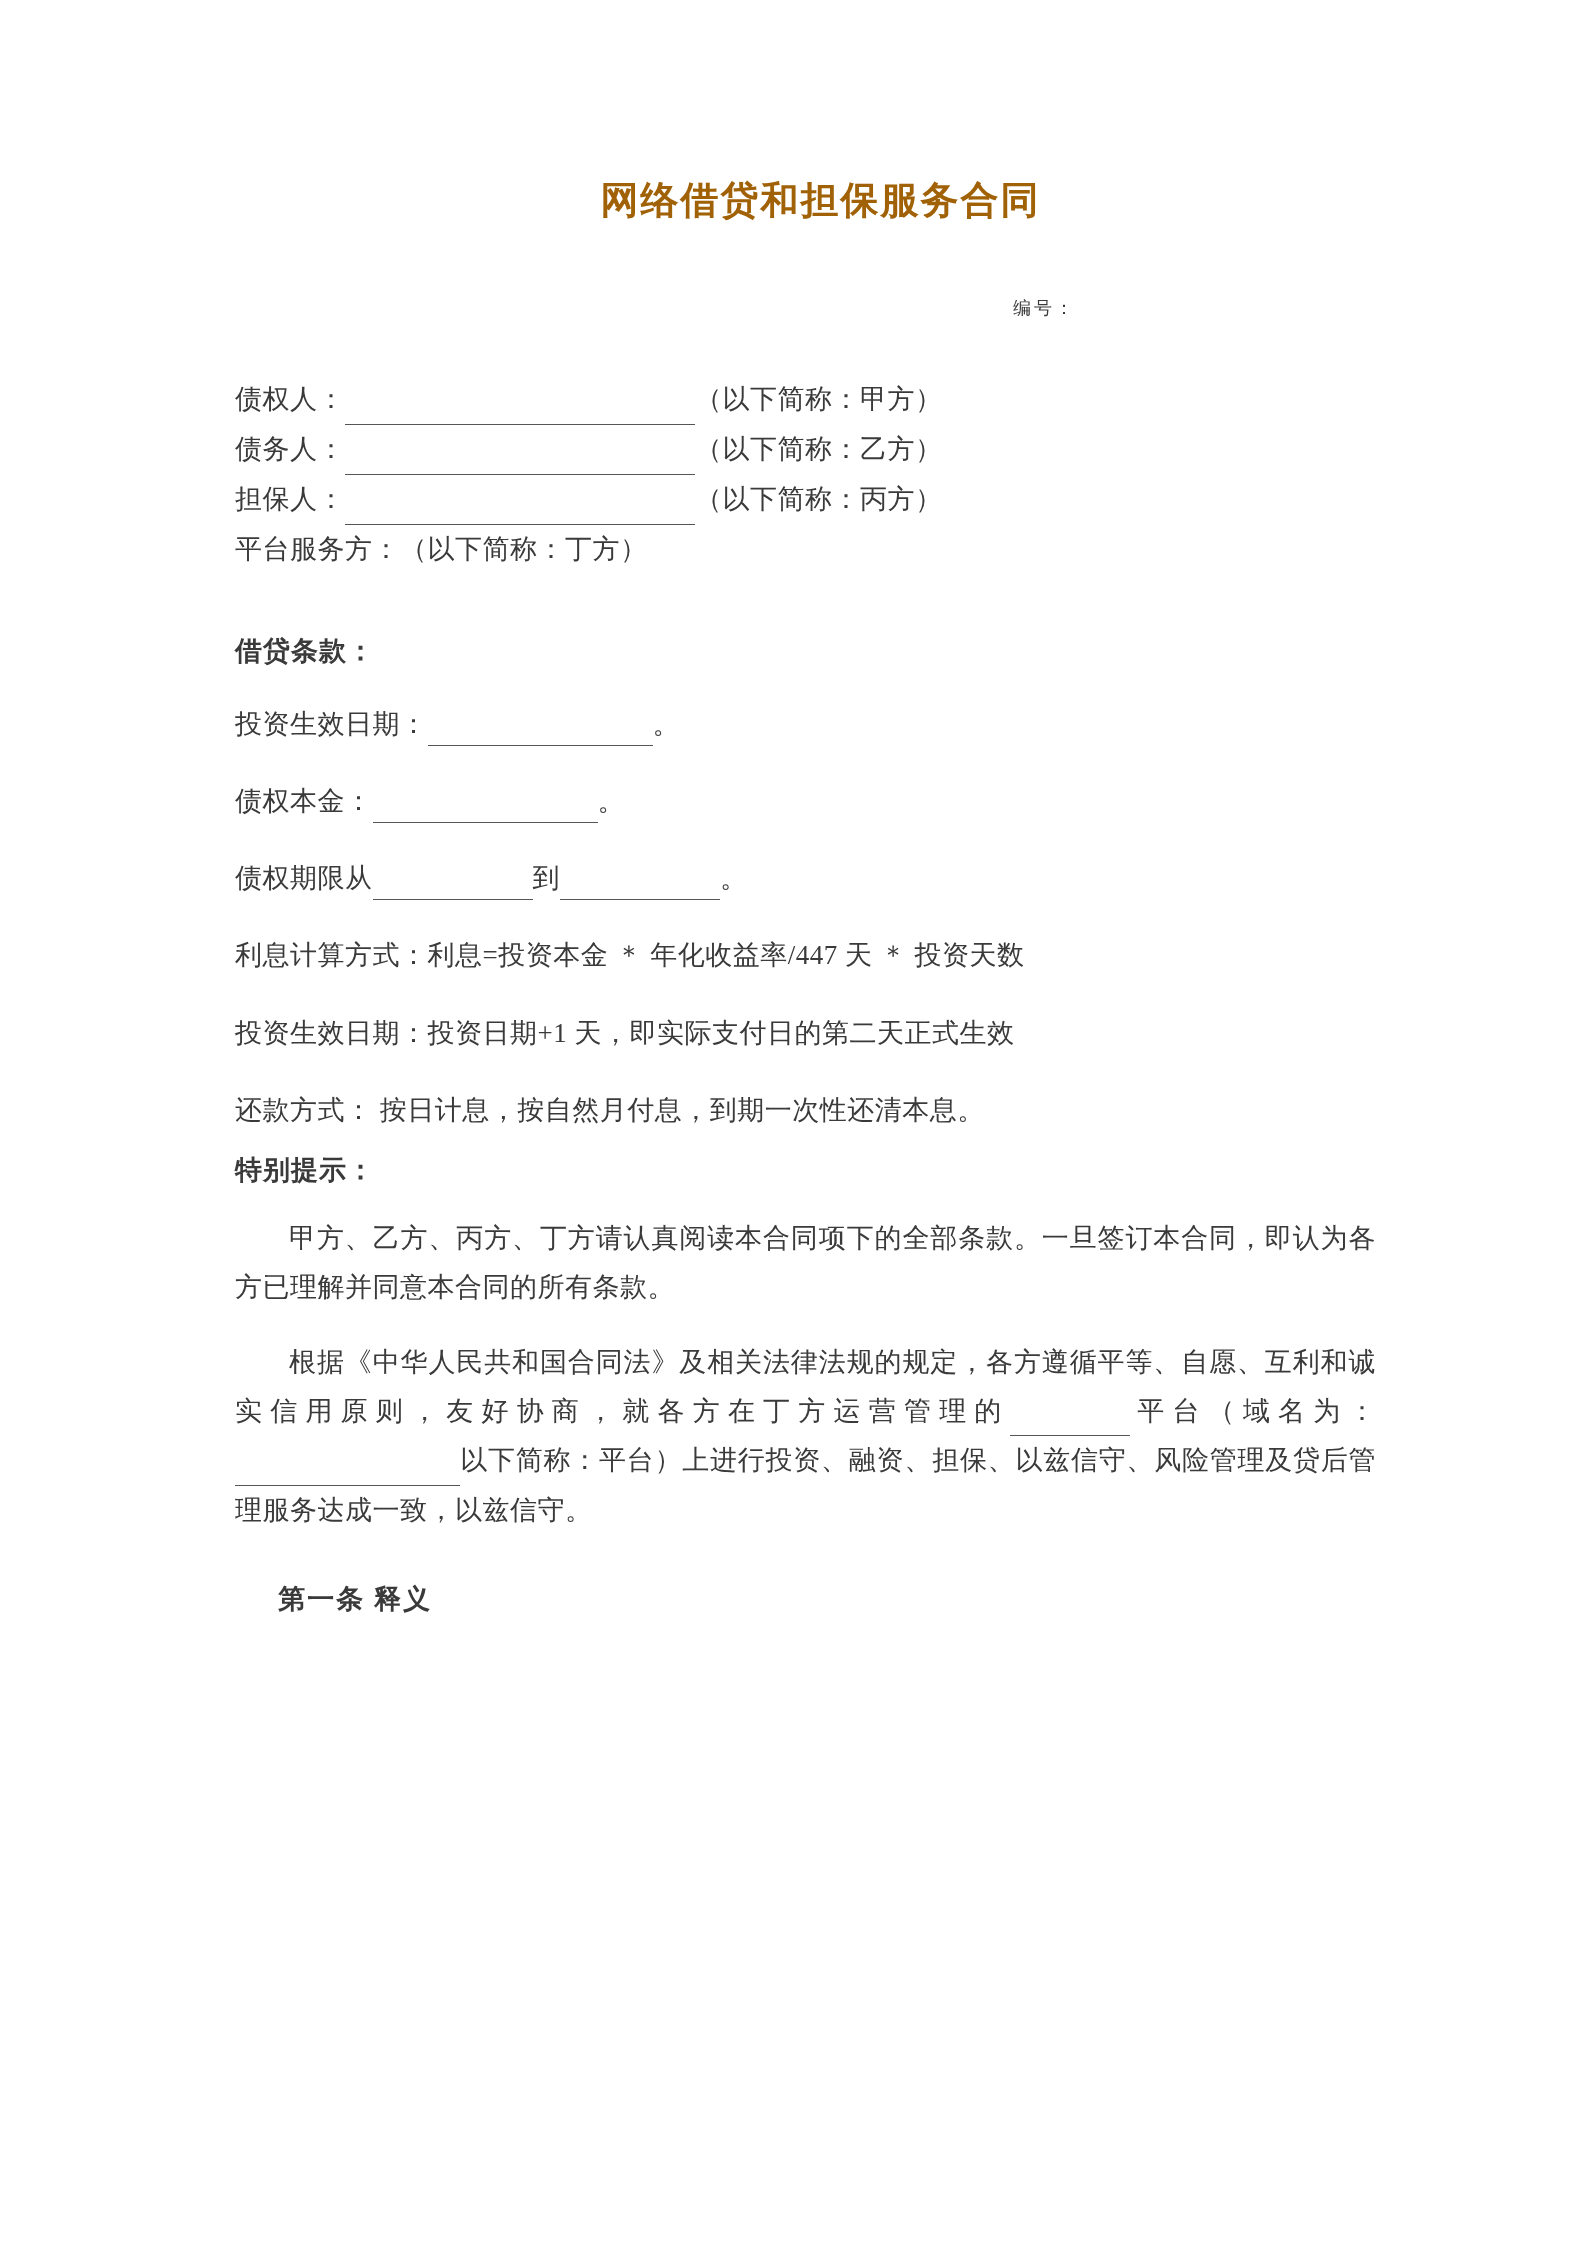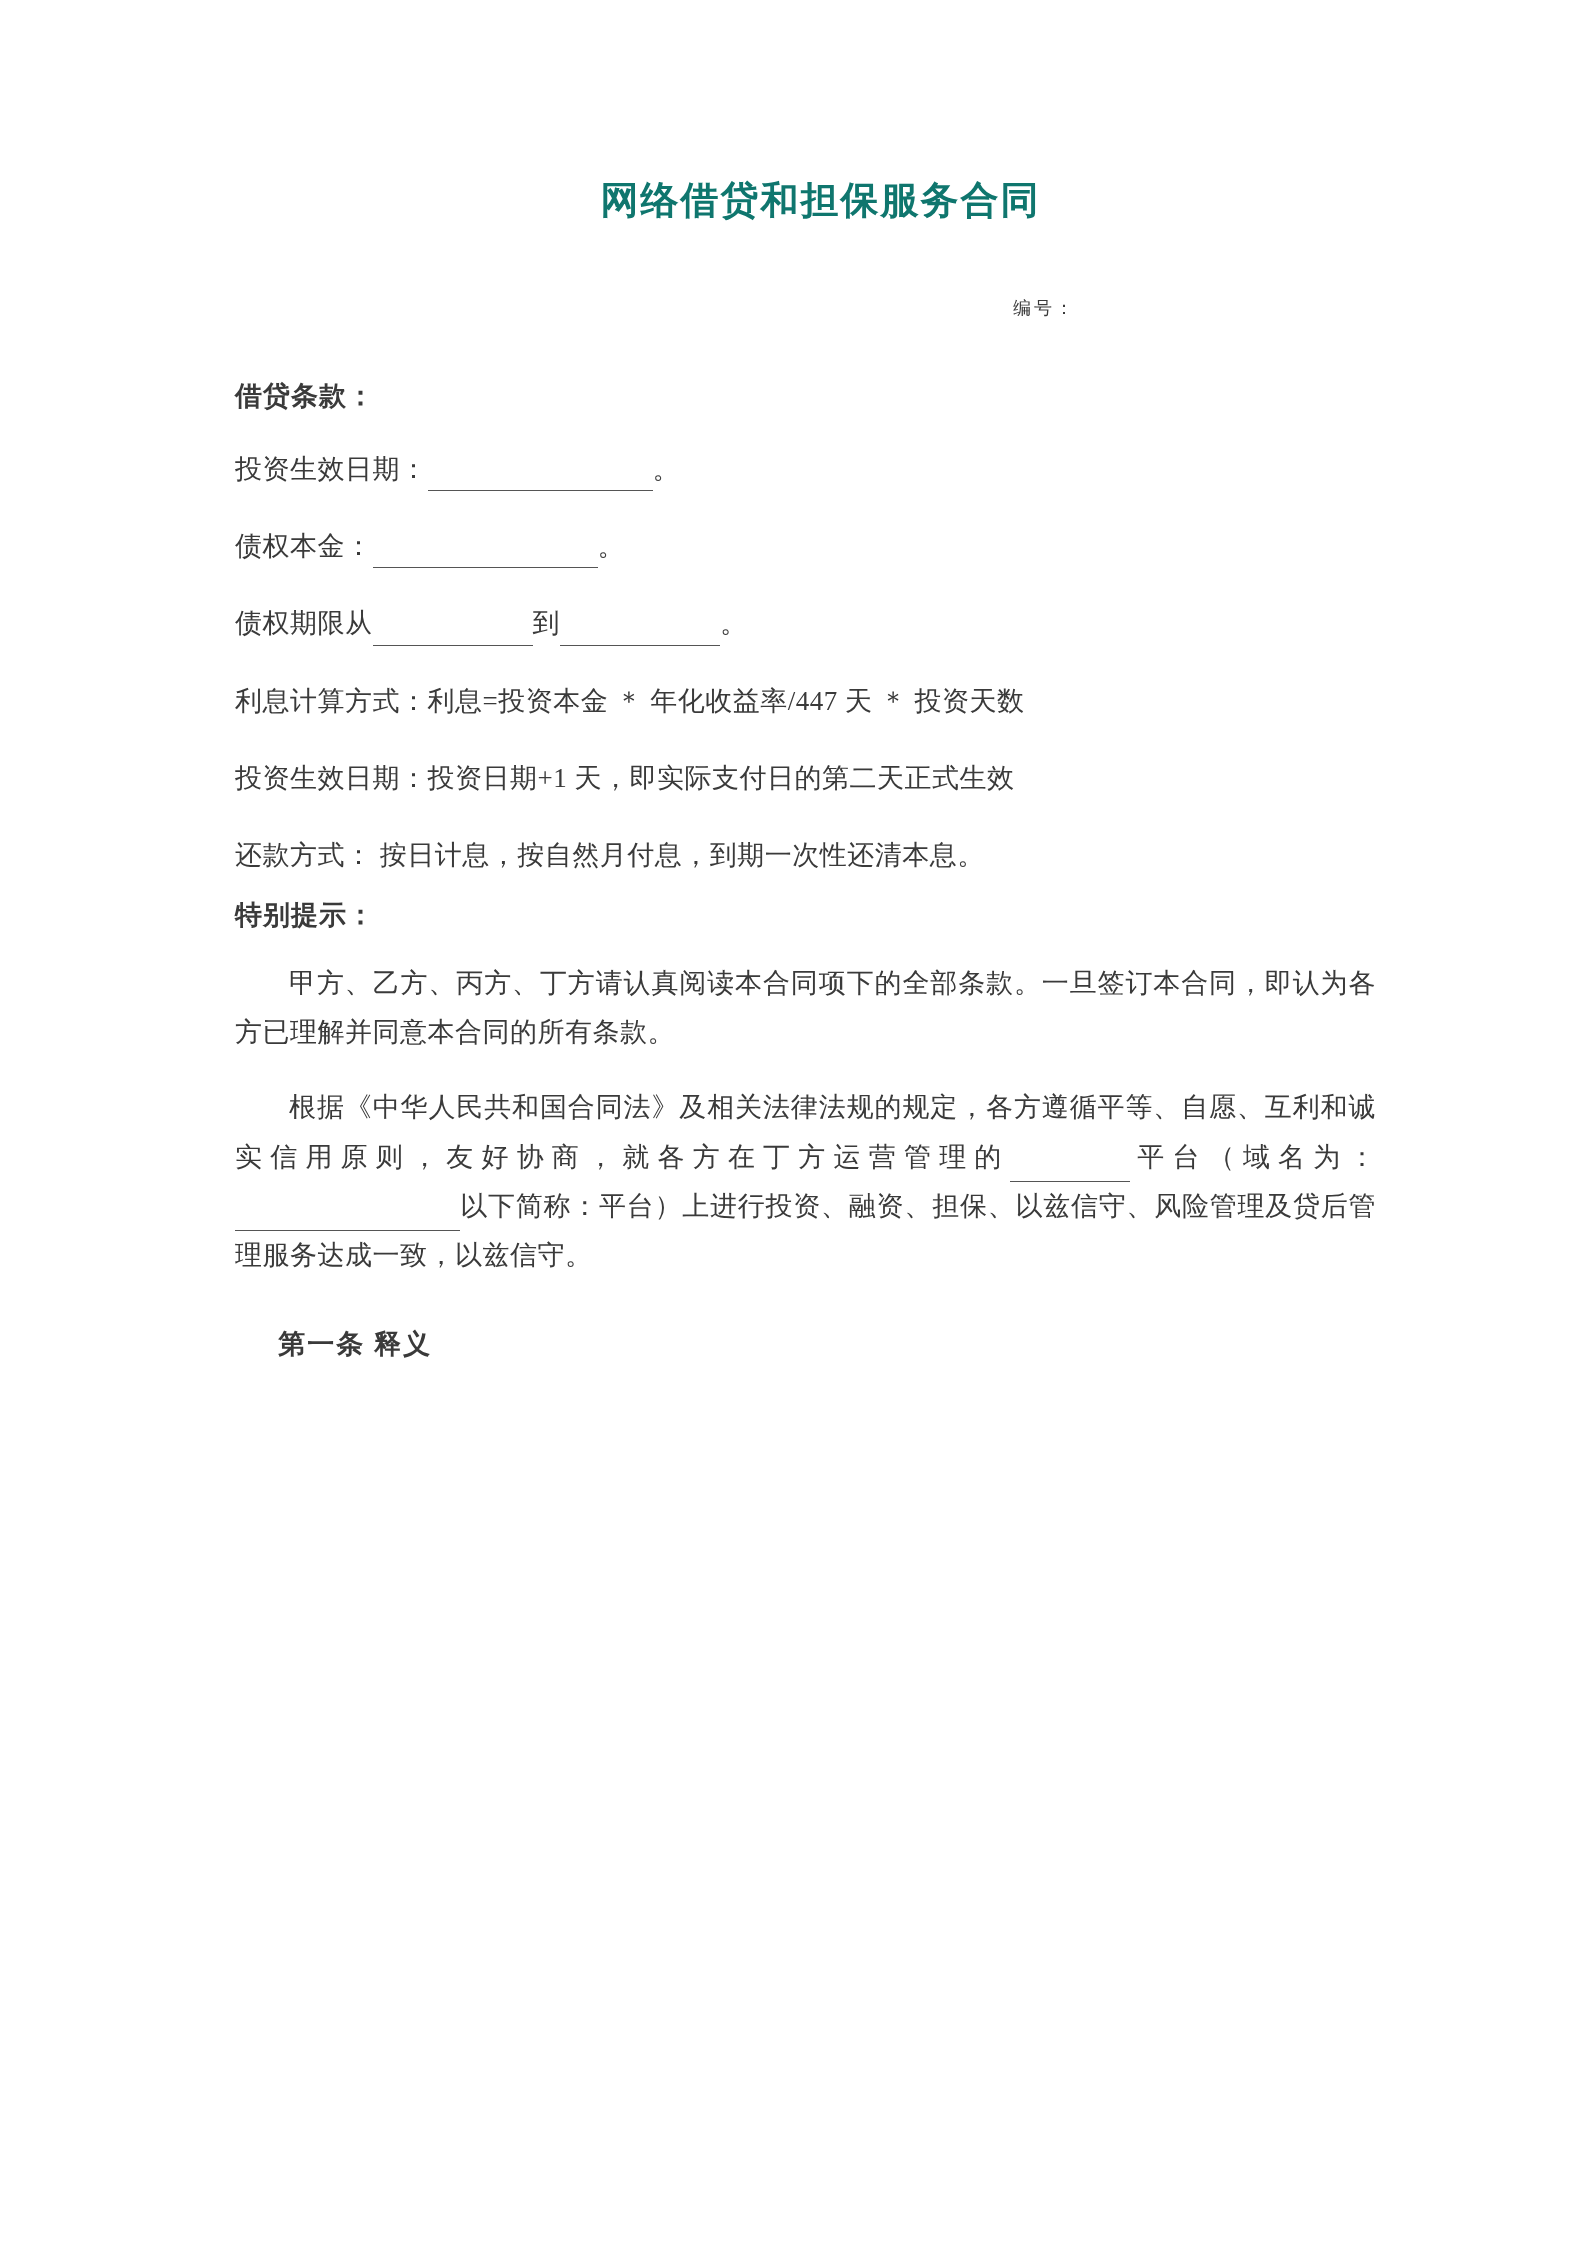--- a/index.html
+++ b/index.html
@@ -20,21 +20,21 @@
     width: 1586px;
     min-height: 2244px;
     padding: 175px 210px 0 235px;
   }
   .doc-title {
     text-align: center;
     font-family: "DejaVu Sans", "Liberation Sans", sans-serif;
     font-weight: bold;
     font-size: 38px;
     letter-spacing: 2px;
-    color: #0f766e;
+    color: #a16207;
     margin: 0 0 0 0;
     padding-left: 30px;
   }
   .serial-line {
     margin-top: 70px;
     text-align: right;
     font-size: 18px;
     padding-right: 300px;
     letter-spacing: 3px;
   }
@@ -105,20 +105,39 @@
 <body>
 
 <div class="page">
 
   <h1 class="doc-title">网络借贷和担保服务合同</h1>
 
   <div class="serial-line">
     <span>编号：</span>
   </div>
 
+  <div class="party-block">
+
+    <div class="party-row">
+      <span>债权人：</span><span class="blank b-long"></span><span>（以下简称：甲方）</span>
+    </div>
+
+    <div class="party-row">
+      <span>债务人：</span><span class="blank b-long"></span><span>（以下简称：乙方）</span>
+    </div>
+
+    <div class="party-row">
+      <span>担保人：</span><span class="blank b-long"></span><span>（以下简称：丙方）</span>
+    </div>
+
+    <div class="party-row">
+      <span>平台服务方：（以下简称：丁方）</span>
+    </div>
+
+  </div>
 
   <div class="section-heading">借贷条款：</div>
 
   <div class="term-row">
     <span>投资生效日期：</span><span class="blank b-med"></span><span>。</span>
   </div>
 
   <div class="term-row">
     <span>债权本金：</span><span class="blank b-med"></span><span>。</span>
   </div>

